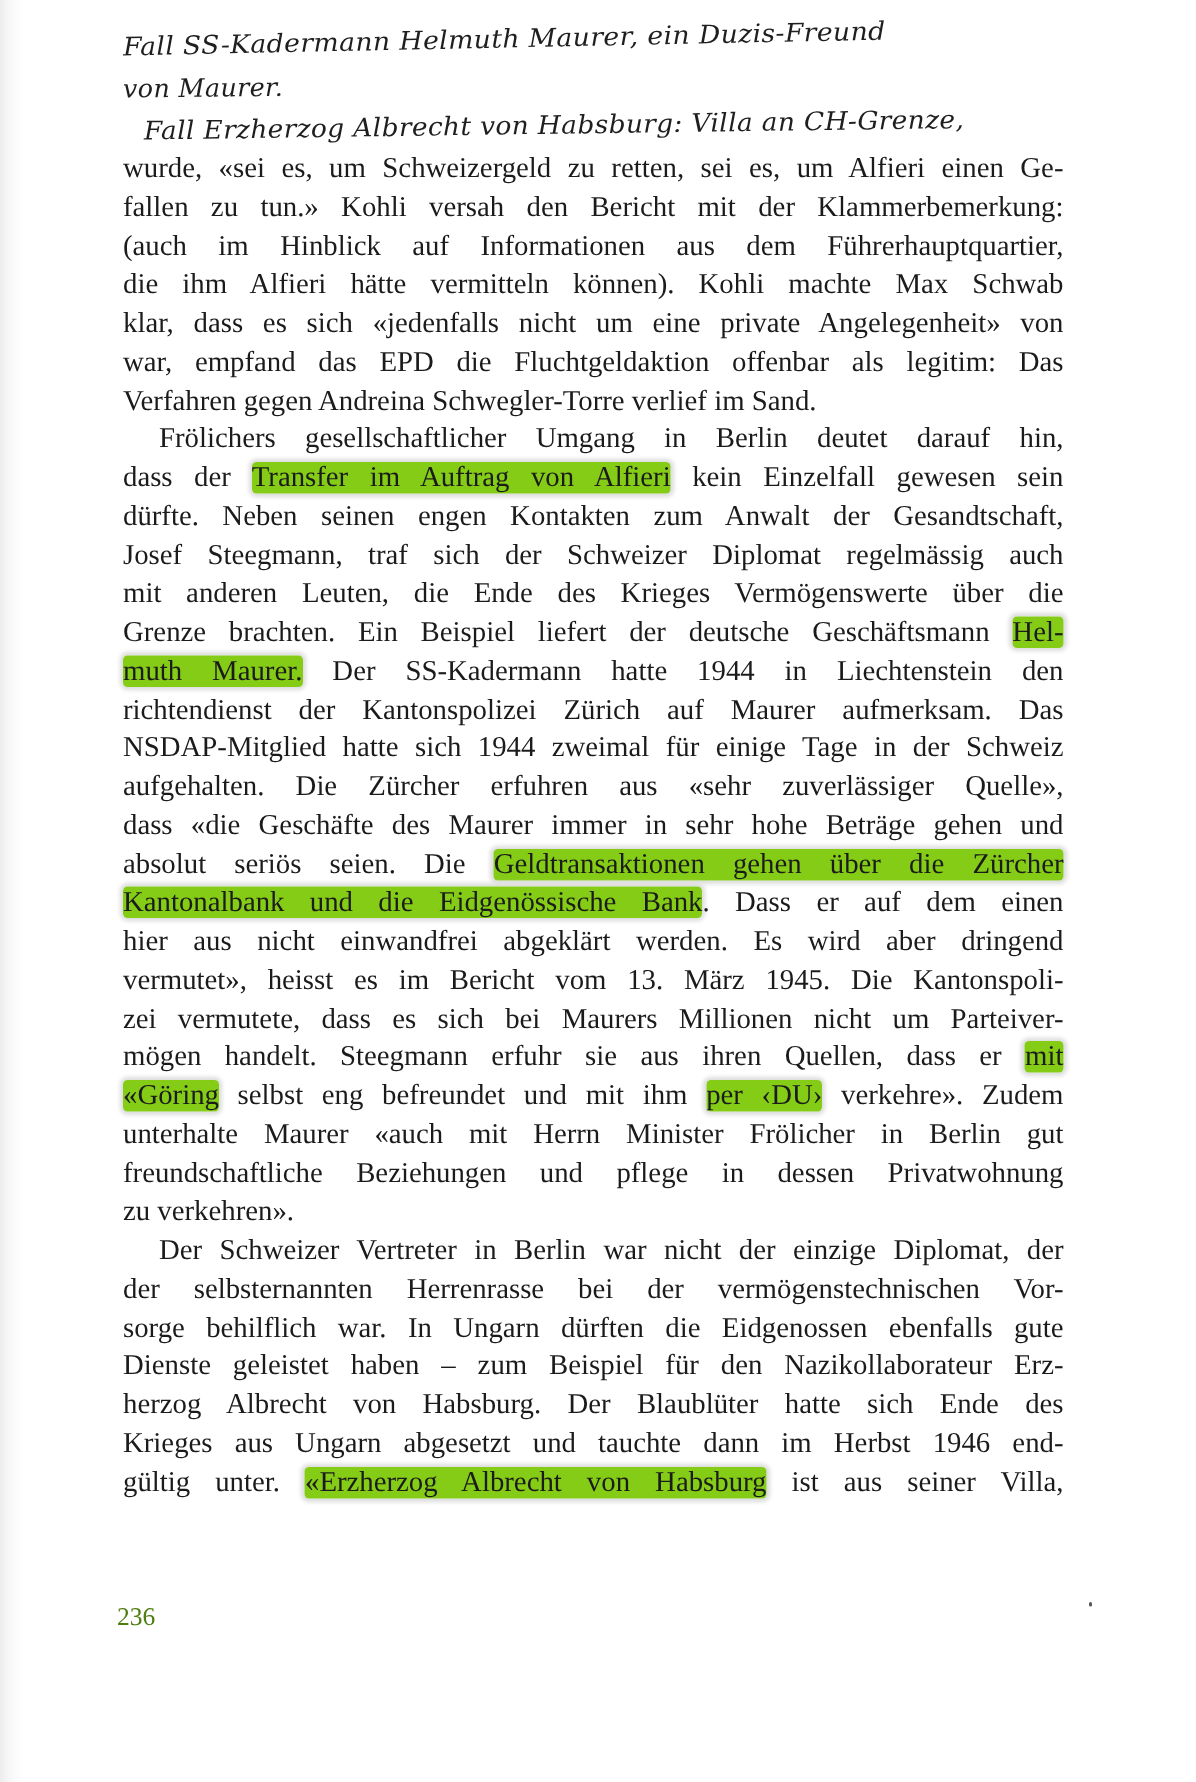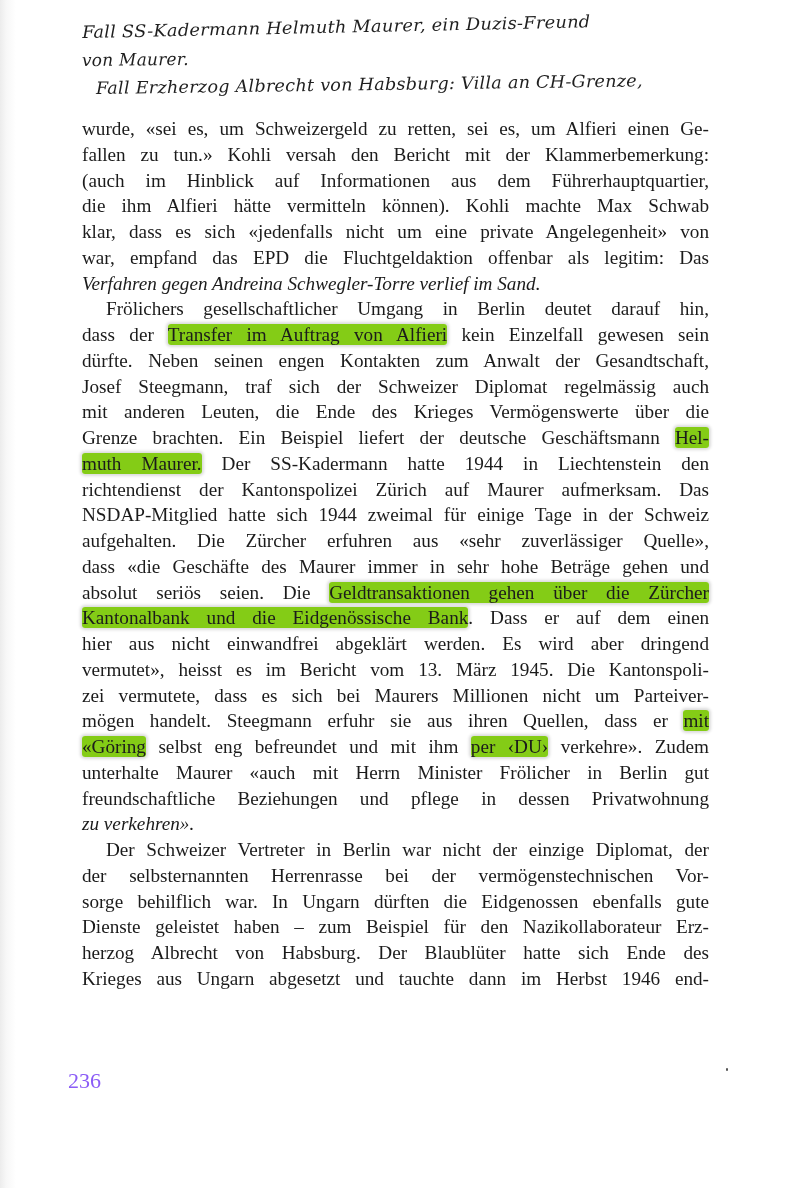--- a/index.html
+++ b/index.html
@@ -43,48 +43,46 @@
     .body-text {
       position: absolute;
       left: 82px;
       top: 100px;
       width: 627px;
       font-family: "Liberation Serif", "DejaVu Serif", serif;
       font-size: 19.2px;
       line-height: 25.75px;
       color: #1b1b1b;
       text-align: justify;
-      margin-top: 16px;
     }
     .line {
       display: block;
       height: 25.75px;
       white-space: nowrap;
       text-align: justify;
       text-align-last: justify;
     }
     .line.last {
       text-align-last: left;
-      font-style: italic;
     }
     .line.indent {
       padding-left: 24px;
     }
     .hl {
       background: #84cc16;
       box-shadow: 0 0 3px 2px #dcdcdc;
       border-radius: 3px;
     }
     .page-number {
       position: absolute;
-      left: 68px;
+      left: 78px;
       top: 1068px;
       font-family: "Liberation Serif", "DejaVu Serif", serif;
-      font-size: 22px;
-      color: #8b5cf6;
+      font-size: 17px;
+      color: #4d7c0f;
     }
     .speck {
       position: absolute;
       left: 726px;
       top: 1068px;
       width: 2px;
       height: 3px;
       background: #555;
       border-radius: 1px;
     }
@@ -131,17 +129,18 @@
     <span class="line"><span>unterhalte Maurer «auch mit Herrn Minister Frölicher in Berlin gut</span></span>
     <span class="line"><span>freundschaftliche Beziehungen und pflege in dessen Privatwohnung</span></span>
     <span class="line last"><span>zu verkehren».</span></span>
 
     <span class="line indent"><span>Der Schweizer Vertreter in Berlin war nicht der einzige Diplomat, der</span></span>
     <span class="line"><span>der selbsternannten Herrenrasse bei der vermögenstechnischen Vor-</span></span>
     <span class="line"><span>sorge behilflich war. In Ungarn dürften die Eidgenossen ebenfalls gute</span></span>
     <span class="line"><span>Dienste geleistet haben – zum Beispiel für den Nazikollaborateur Erz-</span></span>
     <span class="line"><span>herzog Albrecht von Habsburg. Der Blaublüter hatte sich Ende des</span></span>
     <span class="line"><span>Krieges aus Ungarn abgesetzt und tauchte dann im Herbst 1946 end-</span></span>
+    <span class="line"><span>gültig unter. </span><span class="hl">«Erzherzog Albrecht von Habsburg</span><span> ist aus seiner Villa,</span></span>
   </div>
 
   <div class="page-number">236</div>
   <div class="speck"></div>
 </div>
 
 </body></html>

